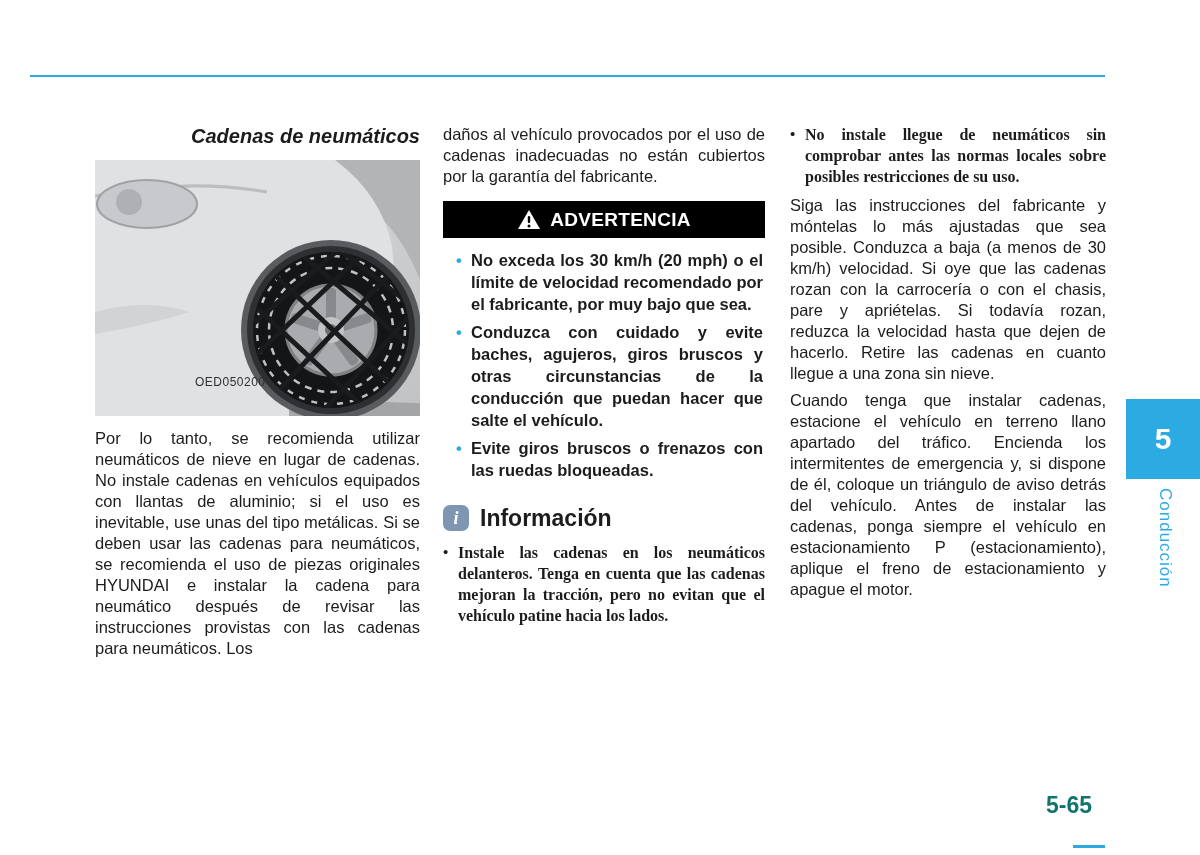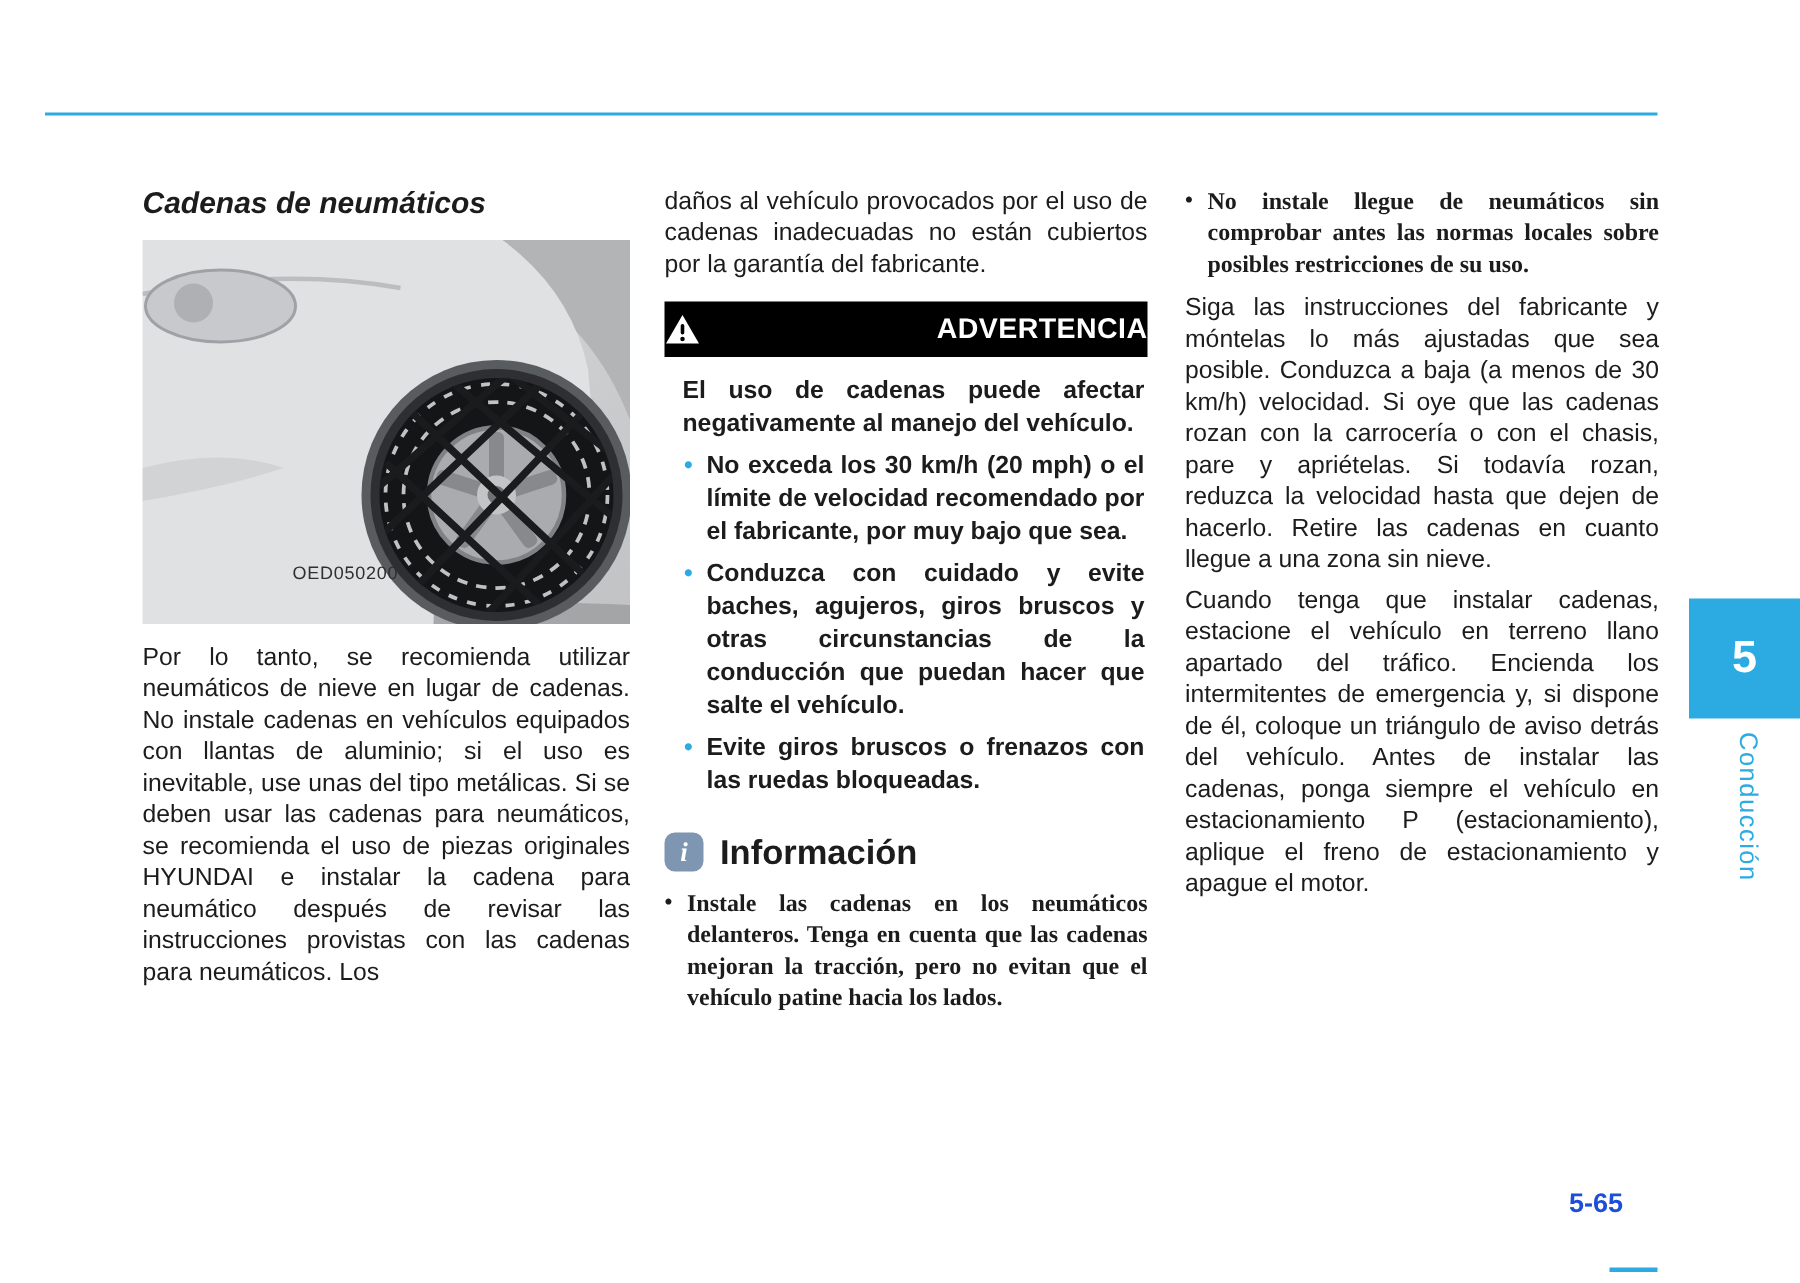--- a/index.html
+++ b/index.html
@@ -7,28 +7,28 @@
         font-family:"Liberation Sans",sans-serif;color:#1c1c1c;}
   .top-rule{position:absolute;left:30px;top:75px;width:1075px;height:2px;background:#2babe2;}
 
   .columns{position:absolute;left:95px;top:124px;display:flex;}
   .col{text-align:justify;font-size:16.5px;line-height:21px;}
   .col p{margin:0 0 6px;}
   .col1{width:325px;margin-right:23px;}
   .col2{width:322px;margin-right:25px;}
   .col3{width:316px;}
 
-  .title{font-style:italic;font-weight:bold;font-size:20px;line-height:24px;margin:0 0 12px;text-align:left;}
+  .title{font-style:italic;font-weight:bold;font-size:20px;line-height:24px;margin:0 0 12px;text-align:right;}
 
   .car-image{position:relative;width:272px;height:256px;margin:0 0 12px;}
   .car-image svg{display:block;}
   .image-label{position:absolute;left:100px;top:212px;font-size:12px;color:#2f2f31;letter-spacing:.5px;}
 
   .warn-box{margin:14px 0 24px;}
-  .warn-header{height:37px;background:#000;color:#fff;display:flex;align-items:center;justify-content:space-between;
+  .warn-header{height:37px;background:#000;color:#fff;display:flex;align-items:center;justify-content:center;
                gap:9px;font-size:19px;font-weight:bold;letter-spacing:.3px;}
   .warn-icon{display:flex;align-items:center;}
   .warn-body{padding:11px 2px 0 12px;font-weight:bold;font-size:16.5px;line-height:22px;}
   .warn-body .intro{margin:0 0 6px;}
   .w-bullet{position:relative;padding-left:16px;margin-bottom:6px;}
   .w-bullet::before{content:"\2022";position:absolute;left:1px;top:0;color:#2babe2;}
 
   .info-header{display:flex;align-items:center;gap:11px;margin:6px 0 11px;}
   .info-icon{width:26px;height:26px;border-radius:7px;background:#7e96b2;color:#fff;display:flex;
              align-items:center;justify-content:center;font-family:"Liberation Serif",serif;
@@ -38,21 +38,21 @@
   .serif-bullet{position:relative;padding-left:15px;font-family:"Liberation Serif",serif;font-weight:bold;
                 font-size:16px;line-height:21px;margin-bottom:8px;text-align:justify;}
   .serif-bullet::before{content:"\2022";position:absolute;left:0;top:0;font-size:15px;color:#1c1c1c;}
 
   .section-heading{color:#7e8ea4;font-weight:bold;font-size:17.5px;line-height:22px;margin:19px 0 11px;text-align:left;}
 
   .chapter-tab{position:absolute;right:0;top:399px;width:74px;height:80px;background:#2babe2;color:#fff;
                display:flex;align-items:center;justify-content:center;font-size:30px;font-weight:bold;}
   .chapter-name{position:absolute;top:488px;right:25px;writing-mode:vertical-rl;color:#2babe2;
                 font-size:17px;letter-spacing:1px;}
-  .page-number{position:absolute;left:1046px;top:792px;font-size:18px;font-weight:bold;color:#1d4ed8;}
+  .page-number{position:absolute;left:1046px;top:792px;font-size:23px;font-weight:bold;color:#0f766e;}
   .footer-accent{position:absolute;left:1073px;top:845px;width:32px;height:3px;background:#2babe2;}
 </style>
 </head>
 <body>
 
 <div class="page">
   <div class="top-rule"></div>
 
   <div class="columns">
 
@@ -121,21 +121,20 @@
           <span class="warn-icon">
             <svg width="24" height="21" viewBox="0 0 24 21">
               <polygon points="12,1 23,20 1,20" fill="#ffffff"></polygon>
               <rect x="10.8" y="7" width="2.4" height="7" rx="1.2" fill="#000000"></rect>
               <circle cx="12" cy="17" r="1.5" fill="#000000"></circle>
             </svg>
           </span>
           <span>ADVERTENCIA</span>
         </div>
         <div class="warn-body">
-          <p class="intro">El uso de cadenas puede afectar negativamente al manejo del vehículo.</p>
           <div class="w-bullet">No exceda los 30 km/h (20 mph) o el límite de velocidad recomendado por el fabricante, por muy bajo que sea.</div>
           <div class="w-bullet">Conduzca con cuidado y evite baches, agujeros, giros bruscos y otras circunstancias de la conducción que puedan hacer que salte el vehículo.</div>
           <div class="w-bullet">Evite giros bruscos o frenazos con las ruedas bloqueadas.</div>
         </div>
       </div>
 
       <div class="info-header">
         <span class="info-icon">i</span>
         <span class="info-title">Información</span>
       </div>

